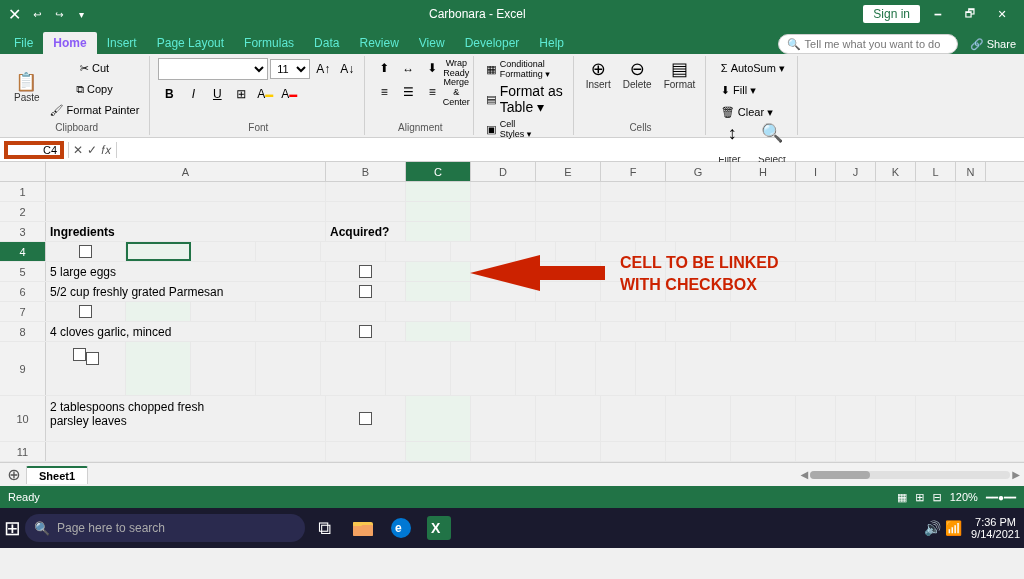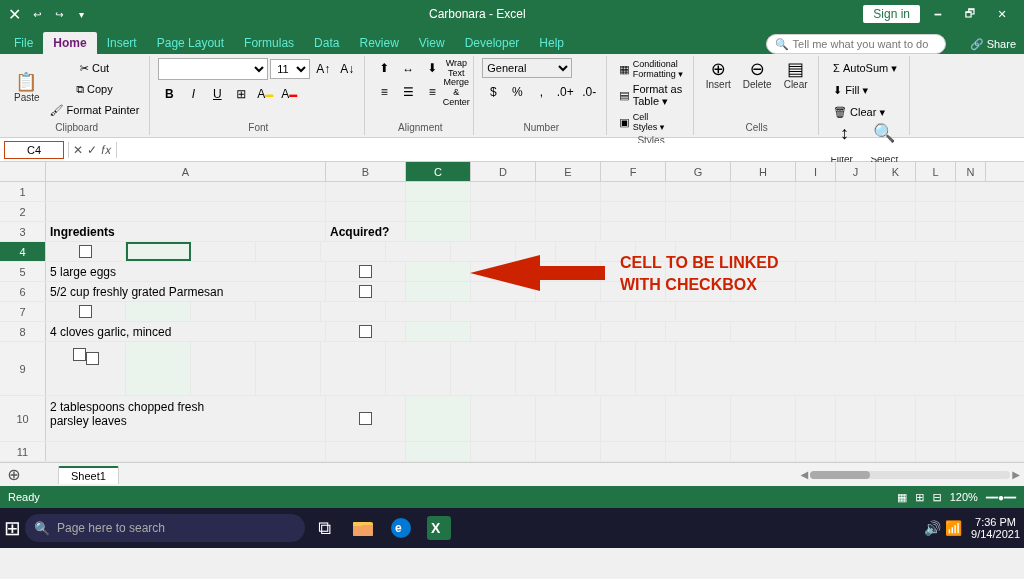--- a/index.html
+++ b/index.html
@@ -35,21 +35,21 @@
       cursor: pointer;
       font-size: 12px;
       color: #5eead4;
       border-radius: 2px 2px 0 0;
       height: 22px;
       display: flex;
       align-items: center;
     }
     .ribbon-tab.active {
       background: #f0f0f0;
-      color: #701a75;
+      color: #8b5cf6;
       font-weight: 600;
     }
 
     
     .ribbon {
       background: #f0f0f0;
       border-bottom: 1px solid #d0d0d0;
       display: flex;
       align-items: stretch;
       padding: 2px 4px;
@@ -137,25 +137,25 @@
       background: white;
       border-bottom: 1px solid #d0d0d0;
       display: flex;
       align-items: center;
       height: 24px;
       padding: 0 4px;
       gap: 4px;
     }
     .name-box {
       width: 60px;
-      border: 1px solid #c2410c;
+      border: 4px solid #c2410c;
       height: 18px;
       font-size: 11px;
       padding: 0 3px;
-      text-align: center;
+      text-align: right;
     }
     .formula-divider { width: 1px; height: 16px; background: #d0d0d0; }
     .formula-icons { display: flex; gap: 4px; color: #555; font-size: 12px; }
     .formula-input {
       flex: 1;
       border: none;
       outline: none;
       font-size: 12px;
       padding: 0 3px;
     }
@@ -296,21 +296,21 @@
     .taskbar-right { margin-left: auto; display: flex; align-items: center; gap: 8px; font-size: 11px; color: white; }
     .sheet-tab {
       padding: 2px 12px;
       border: 1px solid #d0d0d0;
       border-bottom: none;
       background: white;
       font-size: 11px;
       cursor: pointer;
       border-radius: 2px 2px 0 0;
     }
-    .sheet-tab.active { background: white; font-weight: 400; border-top: 2px solid #217346; margin-left: 32px; }
+    .sheet-tab.active { background: white; font-weight: 700; border-top: 2px solid #217346; }
     .add-sheet { width: 20px; height: 20px; display: flex; align-items: center; justify-content: center; cursor: pointer; font-size: 16px; color: #555; }
 
     
     .tell-me {
       border: 1px solid #d0d0d0;
       border-radius: 10px;
       height: 20px;
       display: flex;
       align-items: center;
       padding: 0 8px;
@@ -379,21 +379,21 @@
   <div class="ribbon-tab">Data</div>
   <div class="ribbon-tab">Review</div>
   <div class="ribbon-tab">View</div>
   <div class="ribbon-tab">Developer</div>
   <div class="ribbon-tab">Help</div>
   <div style="margin-left:auto; display:flex; align-items:center; padding-right:4px;">
     <div class="tell-me">
       <span style="font-size:11px;">🔍</span>
       <span style="font-size:11px; color:#777;">Tell me what you want to do</span>
     </div>
-    <span style="color:white; font-size:11px; margin-left:24px; cursor:pointer;">🔗 Share</span>
+    <span style="color:white; font-size:11px; margin-left:12px; cursor:pointer;">🔗 Share</span>
   </div>
 </div>
 
 <div class="ribbon">
 
   <div class="ribbon-group">
     <div class="ribbon-group-content">
       <div class="rb-btn rb-btn-large">
         <span class="icon">📋</span>
         <span class="label">Paste</span>
@@ -436,57 +436,42 @@
     </div>
     <div class="ribbon-group-label">Font</div>
   </div>
 
   <div class="ribbon-group">
     <div class="ribbon-group-content" style="flex-direction:column; align-items:flex-start; gap:2px;">
       <div class="font-row">
         <button class="format-btn">⬆</button>
         <button class="format-btn">↔</button>
         <button class="format-btn">⬇</button>
-        <button class="format-btn" style="font-size:9px;">Wrap Text</button>
+        <button class="format-btn" style="font-size:9px;">Wrap Ready</button>
       </div>
       <div class="font-row">
         <button class="format-btn">≡</button>
         <button class="format-btn">☰</button>
         <button class="format-btn">≡</button>
         <button class="format-btn" style="font-size:9px;">Merge &amp; Center</button>
       </div>
     </div>
     <div class="ribbon-group-label">Alignment</div>
   </div>
 
-  <div class="ribbon-group">
-    <div class="ribbon-group-content" style="flex-direction:column;">
-      <select style="height:20px; border:1px solid #adadad; font-size:11px; width:90px; margin-bottom:2px;">
-        <option>General</option>
-      </select>
-      <div class="font-row">
-        <button class="format-btn">$</button>
-        <button class="format-btn">%</button>
-        <button class="format-btn">,</button>
-        <button class="format-btn">.0+</button>
-        <button class="format-btn">.0-</button>
-      </div>
-    </div>
-    <div class="ribbon-group-label">Number</div>
-  </div>
 
   <div class="ribbon-group">
     <div class="ribbon-group-content" style="flex-direction:column; gap:2px;">
       <div class="rb-btn rb-btn-small">
         <span>▦</span>
         <span style="font-size:9px;">Conditional<br>Formatting ▾</span>
       </div>
       <div class="rb-btn rb-btn-small">
         <span>▤</span>
-        <span style="font-size:11px;">Format as<br>Table ▾</span>
+        <span style="font-size:14px;">Format as<br>Table ▾</span>
       </div>
       <div class="rb-btn rb-btn-small">
         <span>▣</span>
         <span style="font-size:9px;">Cell<br>Styles ▾</span>
       </div>
     </div>
     <div class="ribbon-group-label">Styles</div>
   </div>
 
   <div class="ribbon-group">
@@ -494,21 +479,21 @@
       <div class="rb-btn">
         <span class="icon">⊕</span>
         <span class="label">Insert</span>
       </div>
       <div class="rb-btn">
         <span class="icon">⊖</span>
         <span class="label">Delete</span>
       </div>
       <div class="rb-btn">
         <span class="icon">▤</span>
-        <span class="label">Clear</span>
+        <span class="label">Format</span>
       </div>
     </div>
     <div class="ribbon-group-label">Cells</div>
   </div>
 
   <div class="ribbon-group">
     <div class="ribbon-group-content" style="flex-direction:column; gap:2px;">
       <div class="rb-btn rb-btn-small">
         <span>Σ</span> AutoSum ▾
       </div>

